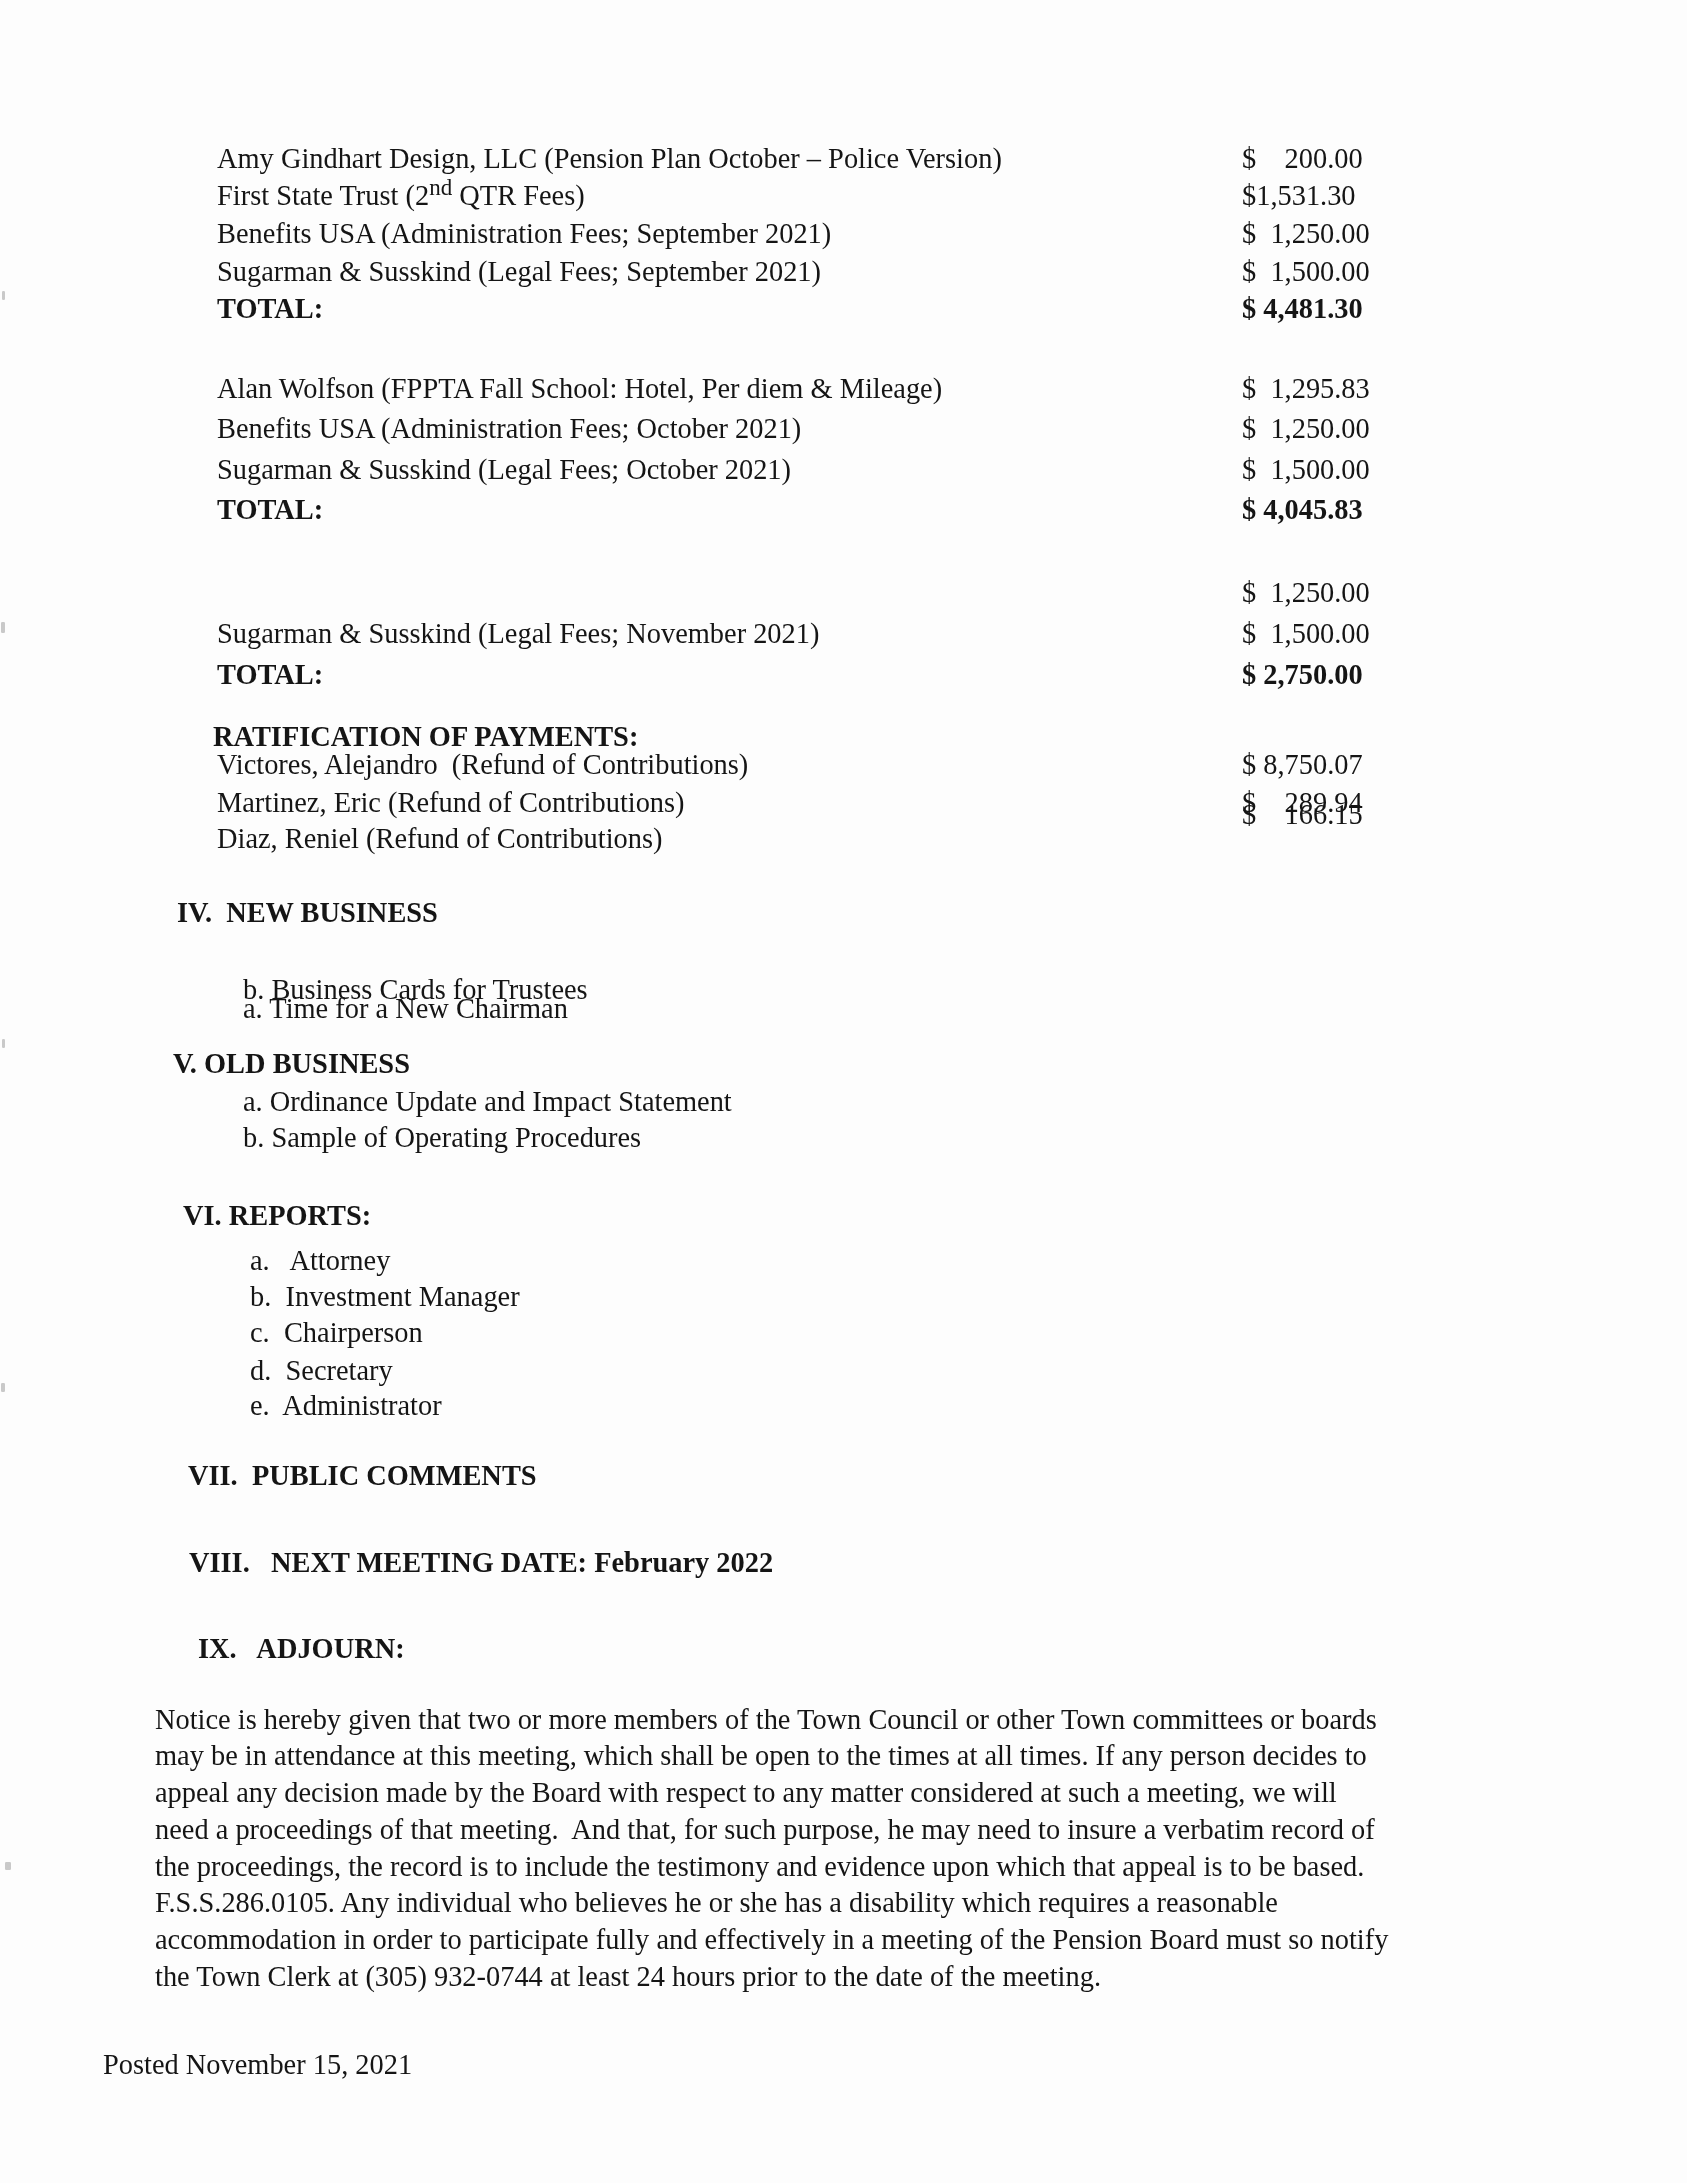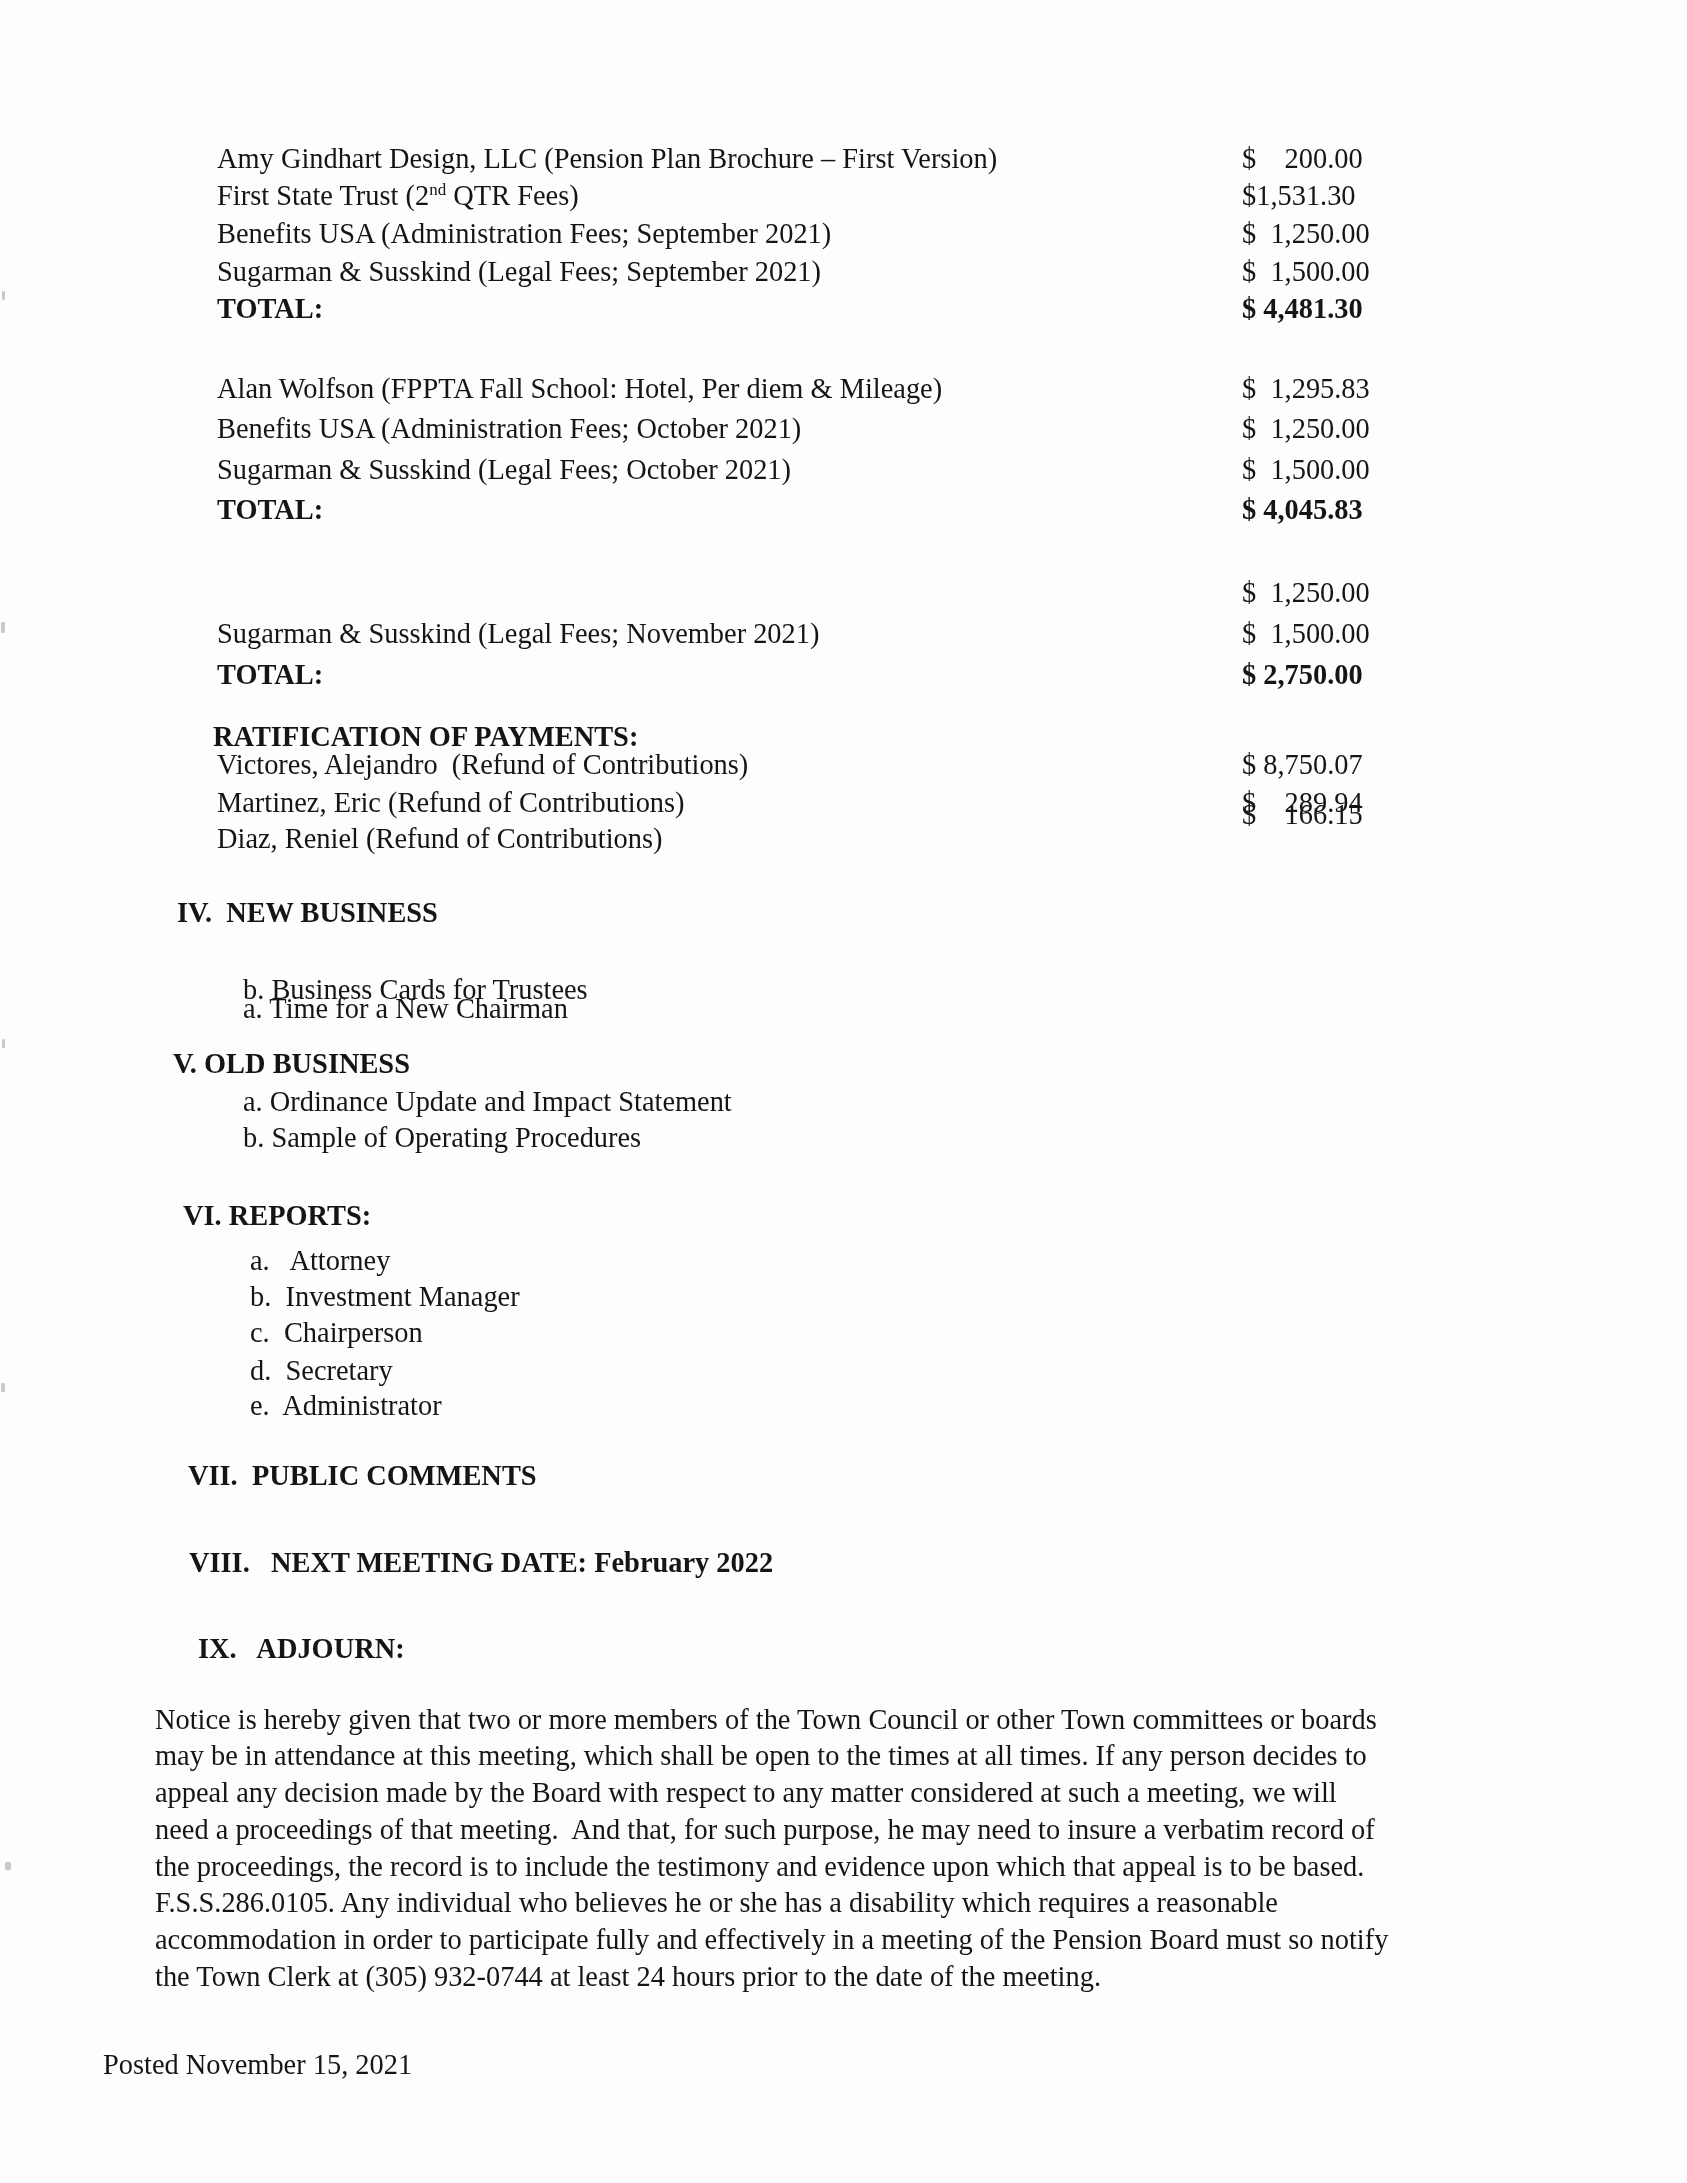--- a/index.html
+++ b/index.html
@@ -14,40 +14,40 @@
   }
   .r{
     position:absolute;
     white-space:pre;
     font-size:28.4px;
     line-height:33px;
   }
   .b{font-weight:bold;}
   .desc{left:217px;}
   .amt{left:1242px;}
-  .sup{font-size:17px;vertical-align:super;line-height:0;}
+  .sup{font-size:23px;vertical-align:super;line-height:0;}
   .notice-line{left:155px;}
   .artifact{
     position:absolute;
     background:#c9c9c9;
     border-radius:1.3px;
   }
 </style>
 </head>
 <body>
 
 <div class="page">
 
   <div class="artifact" style="left:2px;top:291px;width:3.3px;height:9.3px;"></div>
   <div class="artifact" style="left:1.3px;top:622px;width:3.3px;height:10.6px;"></div>
   <div class="artifact" style="left:2px;top:1039px;width:3.3px;height:9.3px;"></div>
   <div class="artifact" style="left:1.3px;top:1383px;width:3.3px;height:9.3px;"></div>
   <div class="artifact" style="left:5.3px;top:1862px;width:6px;height:8px;"></div>
 
-  <div class="r desc" style="top:142px;">Amy Gindhart Design, LLC (Pension Plan Brochure – First Version)</div>
+  <div class="r desc" style="top:142px;">Amy Gindhart Design, LLC (Pension Plan October – Police Version)</div>
   <div class="r amt" style="top:142px;">$    200.00</div>
 
   <div class="r desc" style="top:179px;"><span>First State Trust (2</span><span class="sup">nd</span><span> QTR Fees)</span></div>
   <div class="r amt" style="top:179px;">$1,531.30</div>
 
   <div class="r desc" style="top:217px;">Benefits USA (Administration Fees; September 2021)</div>
   <div class="r amt" style="top:217px;">$  1,250.00</div>
 
   <div class="r desc" style="top:255px;">Sugarman &amp; Susskind (Legal Fees; September 2021)</div>
   <div class="r amt" style="top:255px;">$  1,500.00</div>

